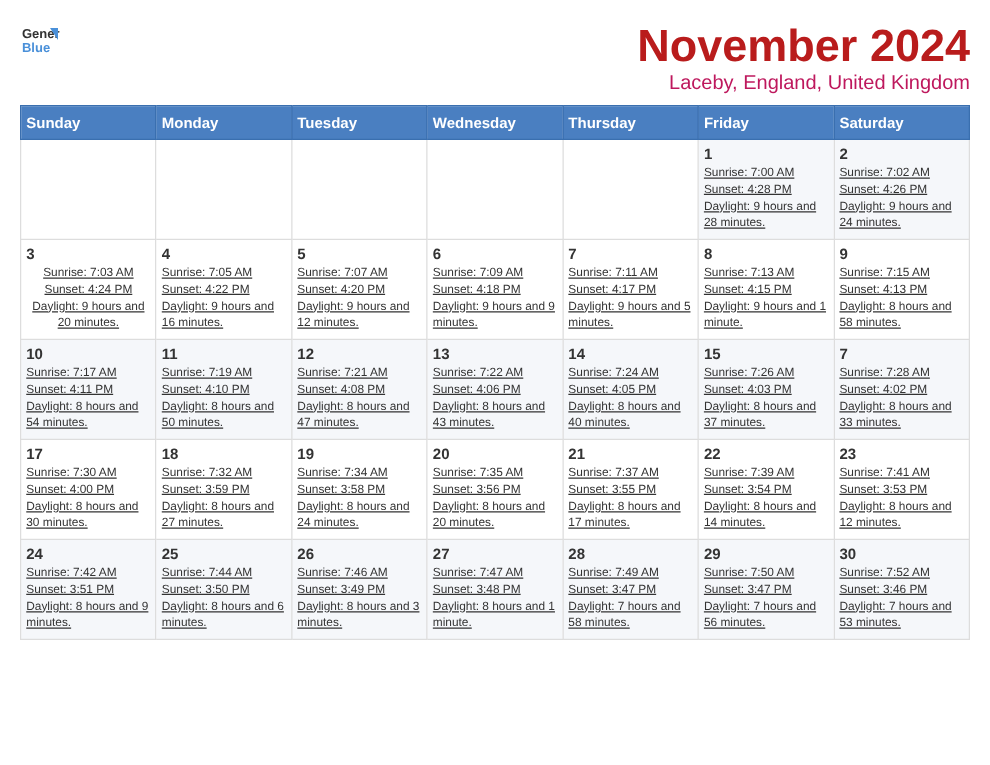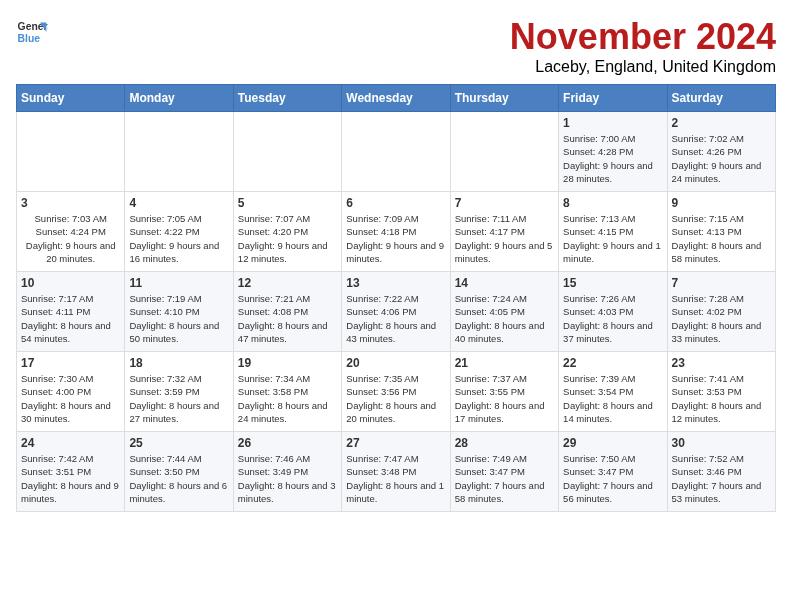--- a/index.html
+++ b/index.html
@@ -28,21 +28,21 @@
     .title-block {
       text-align: right;
     }
     .month-title {
       font-size: 36px;
       font-weight: bold;
       color: #b91c1c;
     }
     .location {
       font-size: 16px;
-      color: #000000;
+      color: #be185d;
     }
     table {
       width: 100%;
       border-collapse: collapse;
       table-layout: fixed;
     }
     thead tr {
       background-color: #4a7fc1;
     }
     thead th {
@@ -68,20 +68,21 @@
     .day-num {
       font-weight: bold;
       font-size: 12px;
       margin-bottom: 2px;
       display: block;
     }
     .day-info {
       font-size: 9.5px;
       line-height: 1.4;
       color: #333;
+      text-decoration: underline;
     }
     .empty-cell {
       background: #fff !important;
     }
   </style>
 </head>
 <body>
 
 <div class="header">
   <div class="logo">

